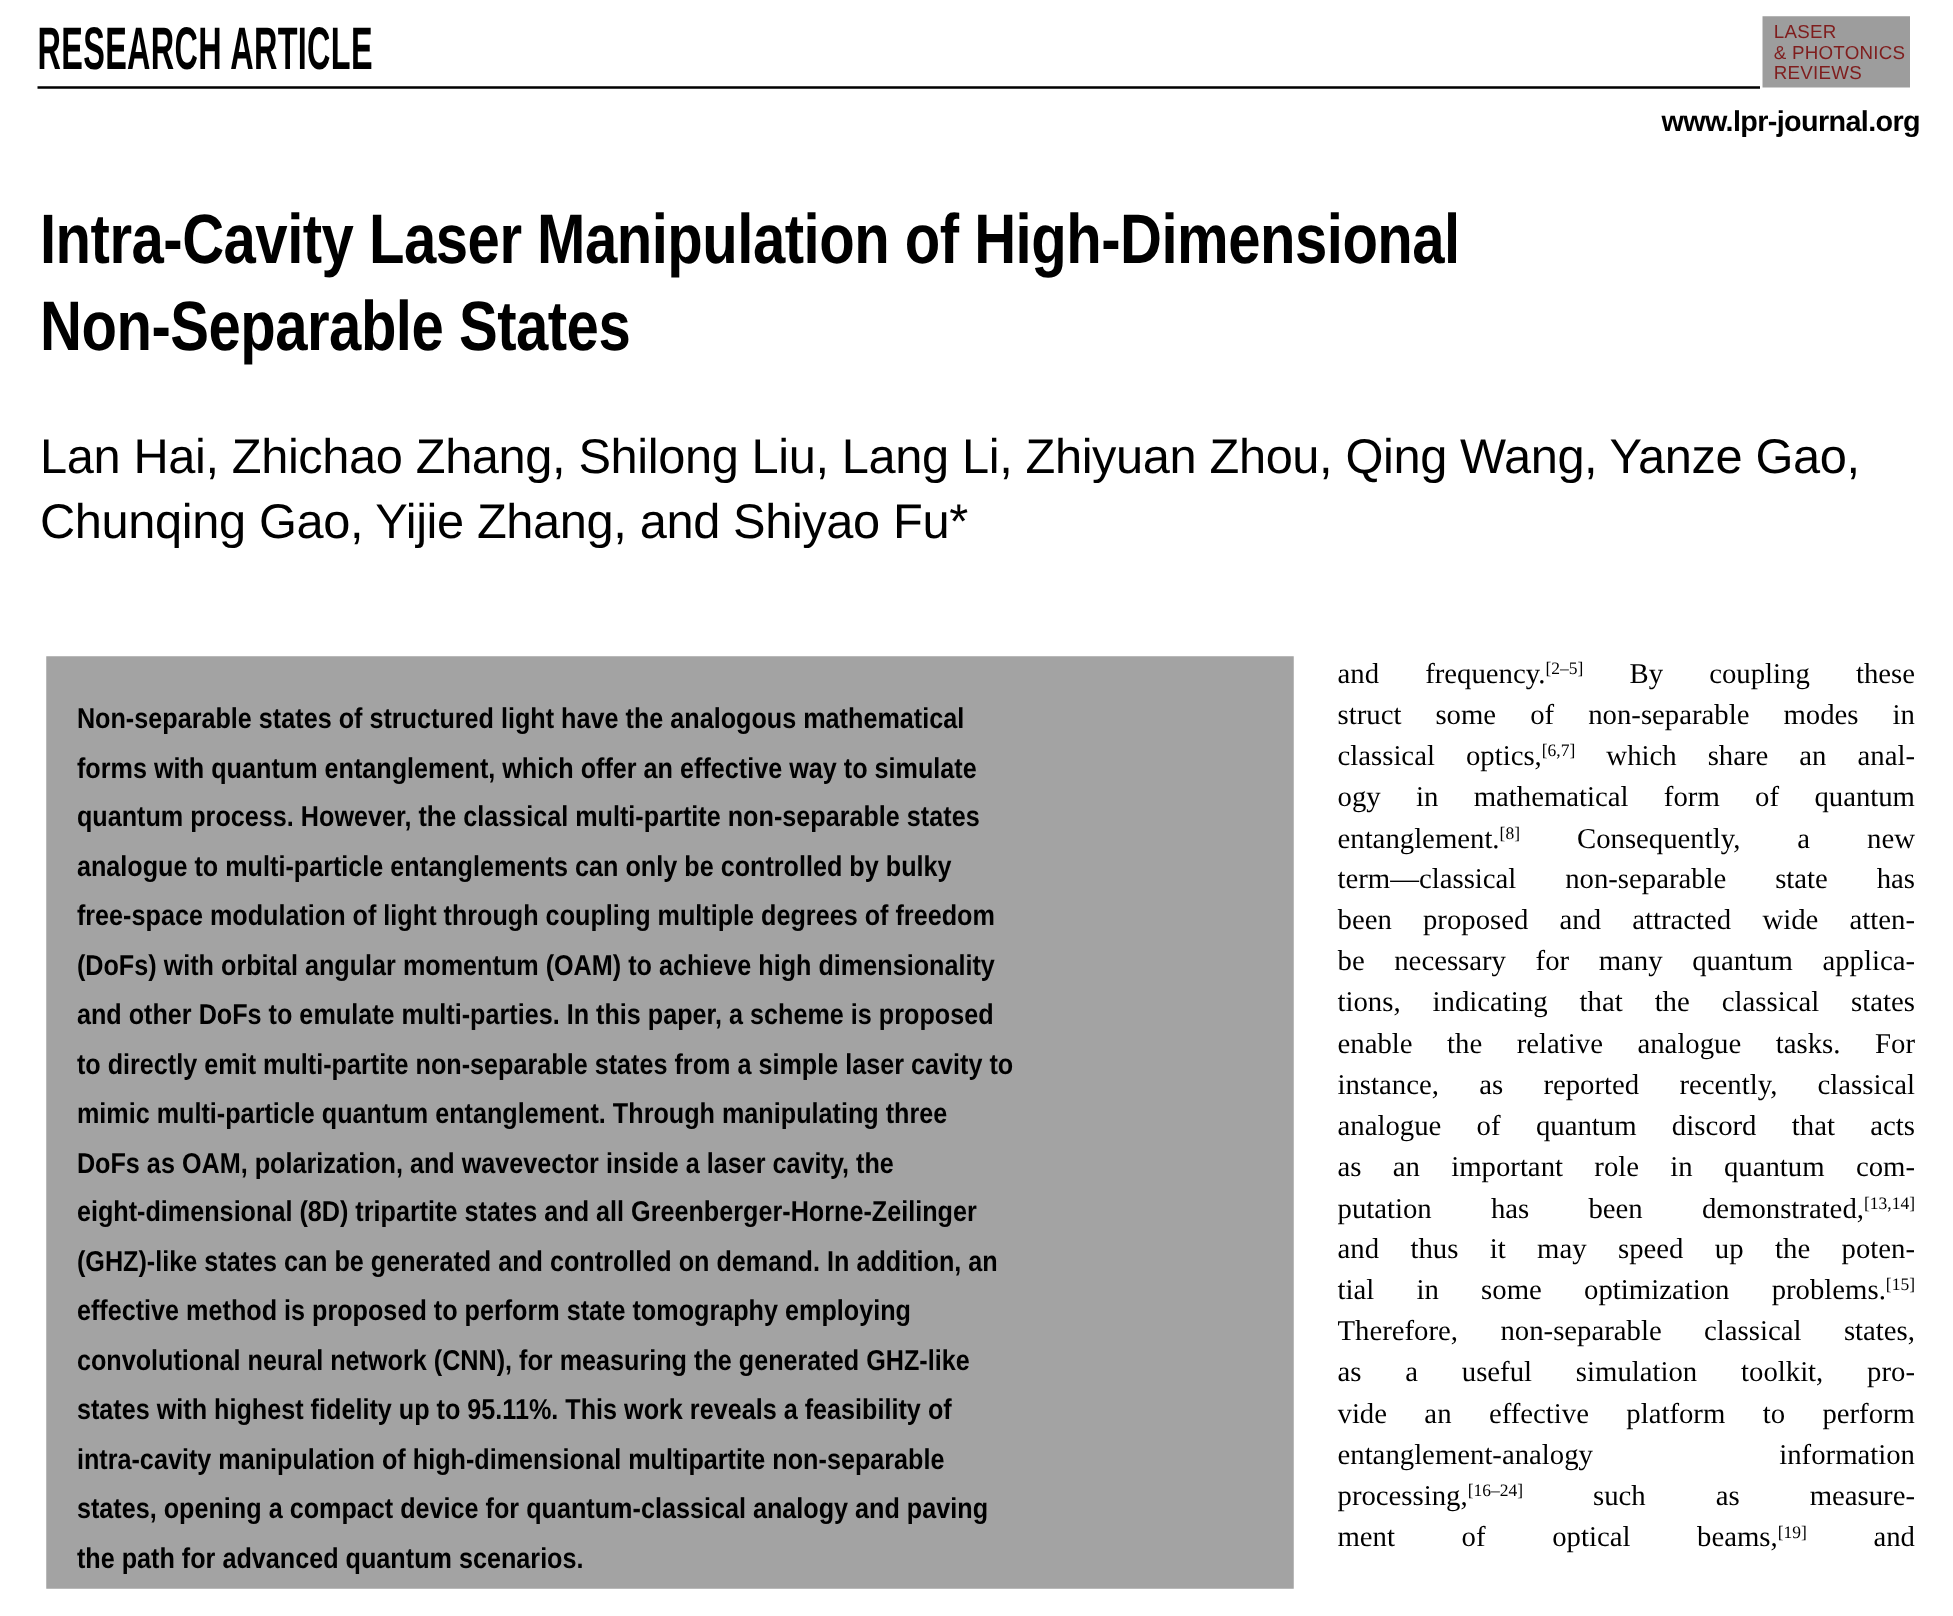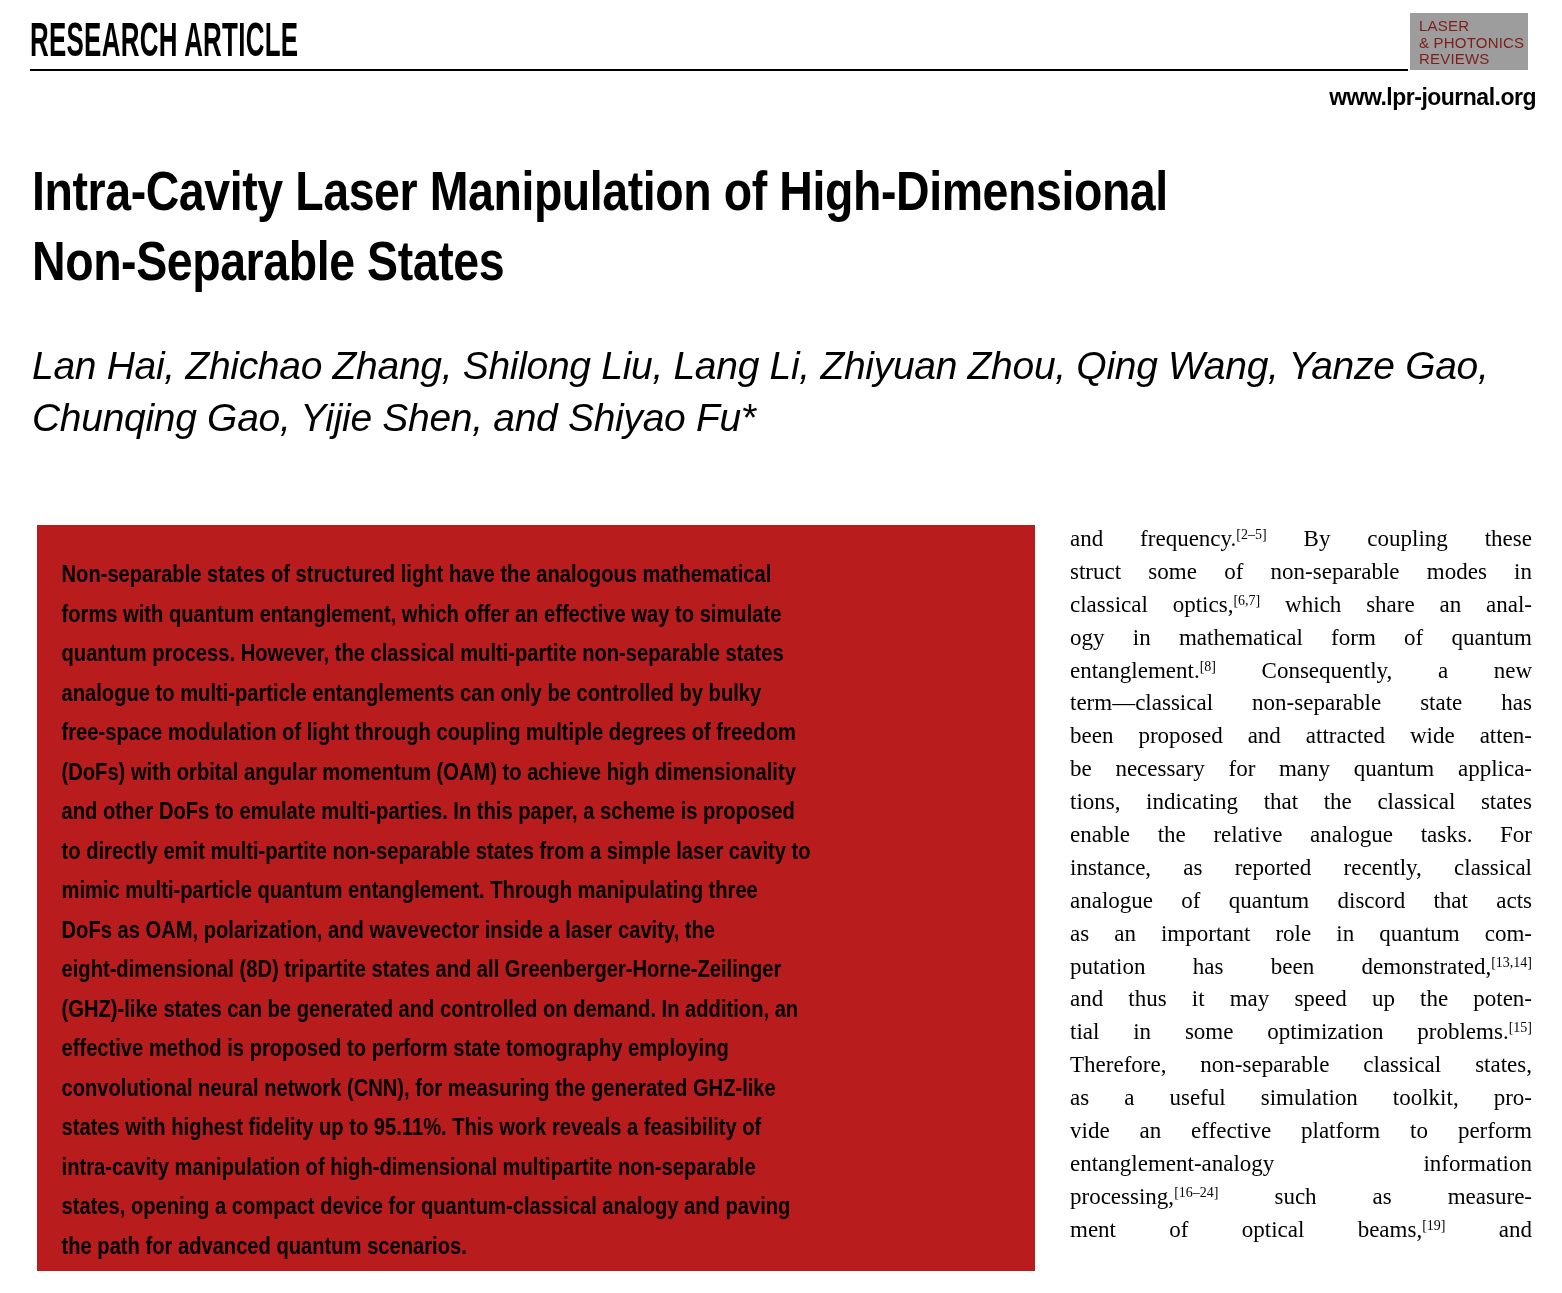--- a/index.html
+++ b/index.html
@@ -44,21 +44,21 @@
   
   .paper-title {
     position: absolute; left: 32px; top: 156px;
     font-size: 56px; font-weight: bold;
     line-height: 70px; letter-spacing: -0.5px;
     transform: scaleX(0.83); transform-origin: left top;
     white-space: nowrap;
   }
   .authors {
     position: absolute; left: 32px; top: 340px;
-    font-size: 39px; font-style: italic;
+    font-size: 39px; 
     line-height: 52px; letter-spacing: -0.3px;
     white-space: nowrap;
   }
 
   
   .abstract-box {
     position: absolute; left: 37px; top: 525px;
     width: 998px; height: 746px;
     box-sizing: border-box;
   }
@@ -112,24 +112,24 @@
 
   <div class="journal-url">www.lpr-journal.org</div>
 
   <div class="paper-title">
     <div>Intra-Cavity Laser Manipulation of High-Dimensional</div>
     <div>Non-Separable States</div>
   </div>
 
   <div class="authors">
     <div>Lan Hai, Zhichao Zhang, Shilong Liu, Lang Li, Zhiyuan Zhou, Qing Wang, Yanze Gao,</div>
-    <div>Chunqing Gao, Yijie Shen, and Shiyao Fu*</div>
+    <div>Chunqing Gao, Yijie Zhang, and Shiyao Fu*</div>
   </div>
 
-  <div class="abstract-box" style="background: #b91c1c;">
+  <div class="abstract-box" style="background: #a3a3a3;">
     <div class="abstract-inner">
         <div class="abs-line">Non-separable states of structured light have the analogous mathematical</div>
         <div class="abs-line">forms with quantum entanglement, which offer an effective way to simulate</div>
         <div class="abs-line">quantum process. However, the classical multi-partite non-separable states</div>
         <div class="abs-line">analogue to multi-particle entanglements can only be controlled by bulky</div>
         <div class="abs-line">free-space modulation of light through coupling multiple degrees of freedom</div>
         <div class="abs-line">(DoFs) with orbital angular momentum (OAM) to achieve high dimensionality</div>
         <div class="abs-line">and other DoFs to emulate multi-parties. In this paper, a scheme is proposed</div>
         <div class="abs-line">to directly emit multi-partite non-separable states from a simple laser cavity to</div>
         <div class="abs-line">mimic multi-particle quantum entanglement. Through manipulating three</div>

